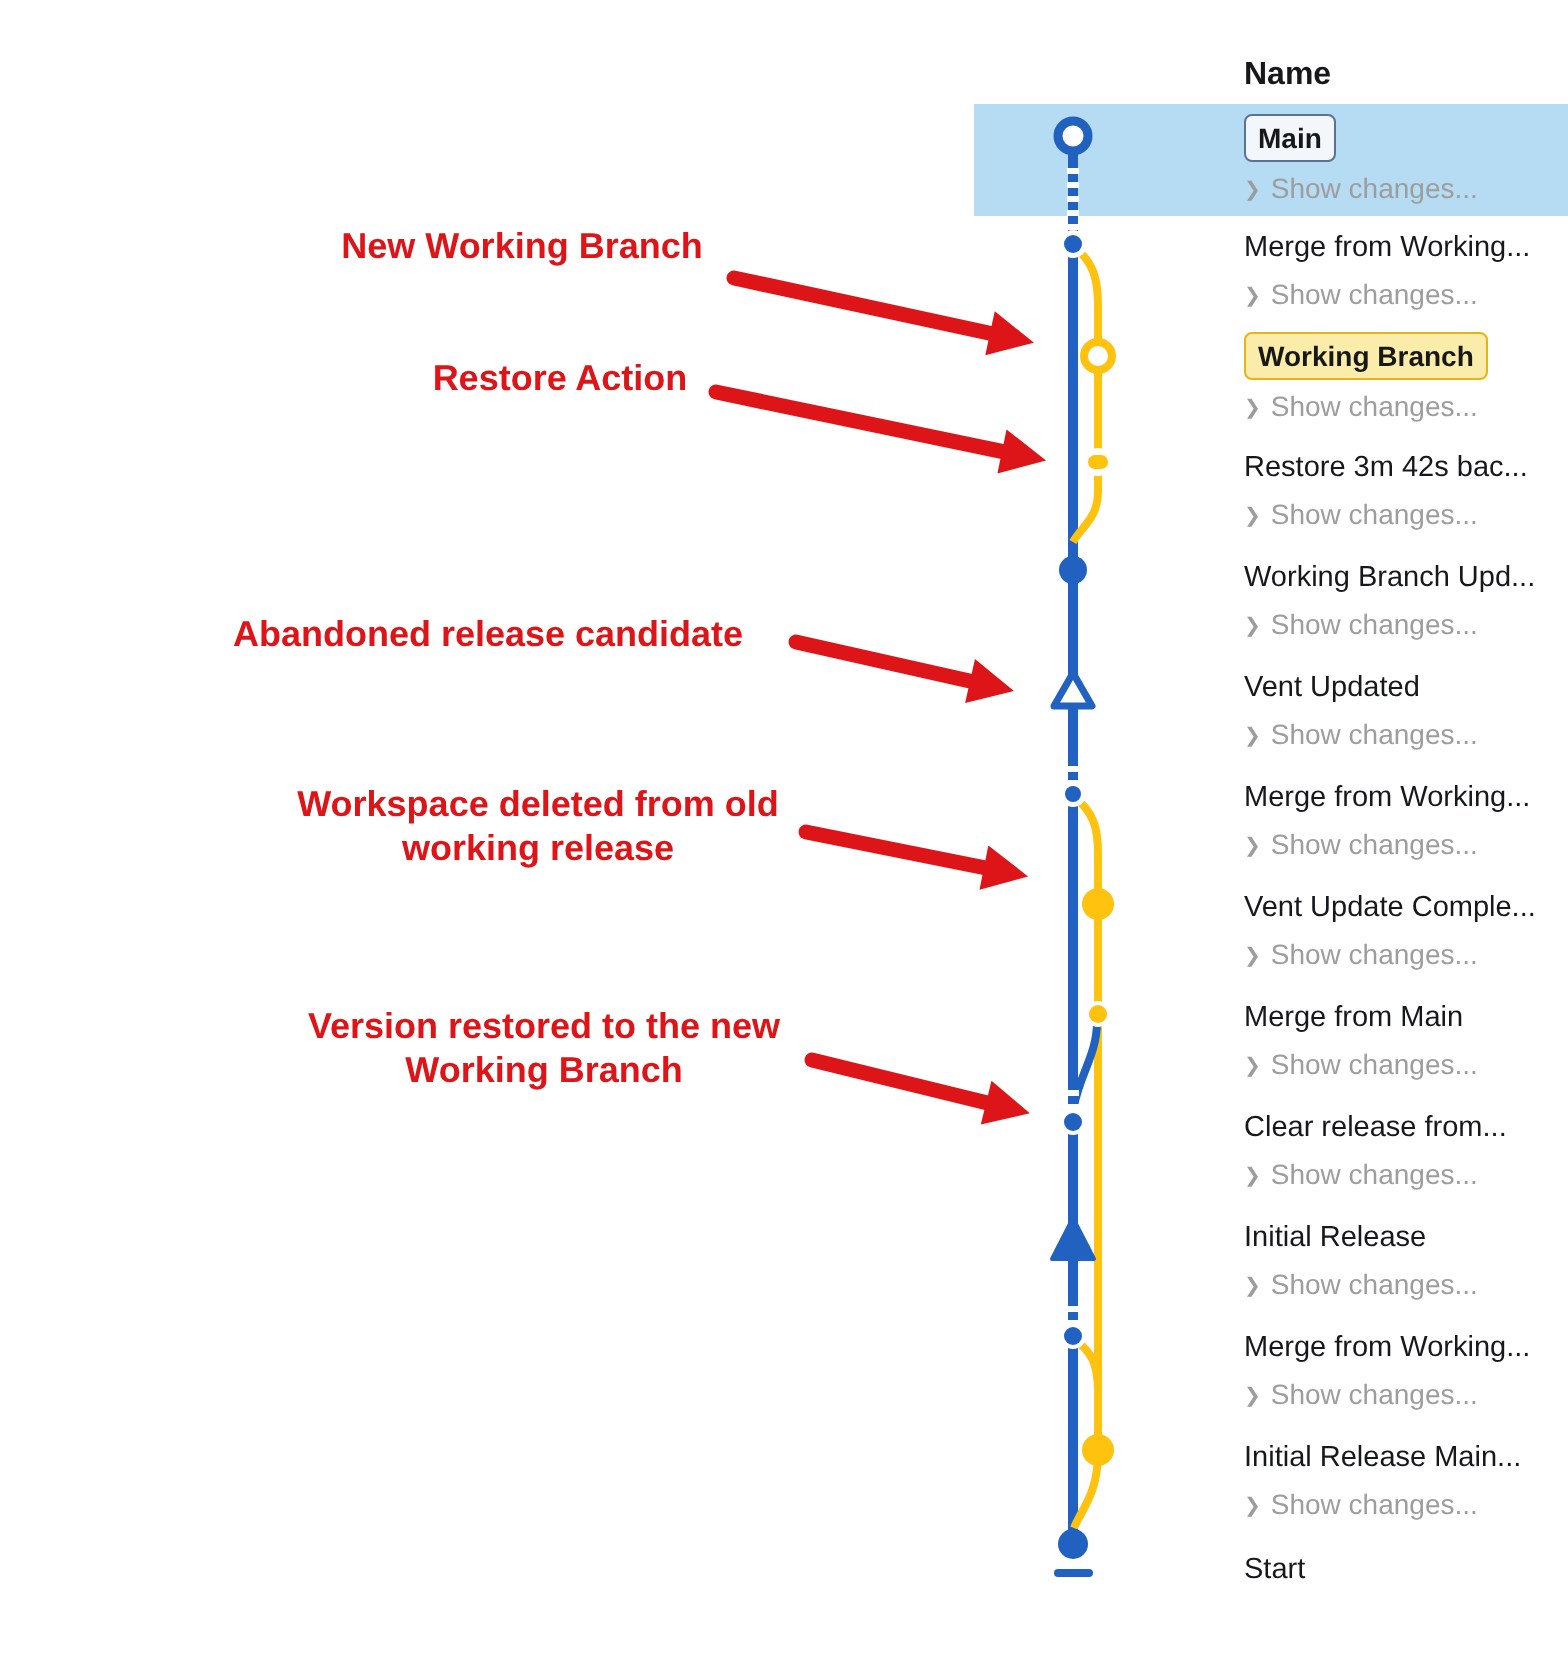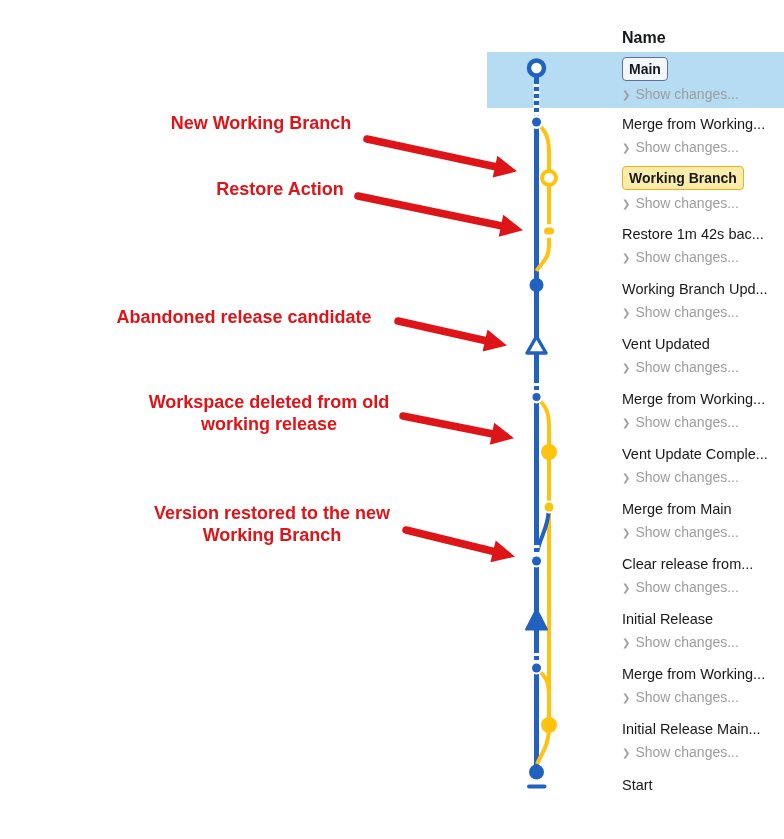--- a/index.html
+++ b/index.html
@@ -111,21 +111,21 @@
   <div class="row-name">Merge from Working...</div>
   <div class="show-changes"><span class="chev">❯</span><span>Show changes...</span></div>
 </div>
 
 <div class="row" style="top:166px">
   <span class="chip chip-working">Working Branch</span>
   <div class="show-changes" style="margin-top:5px"><span class="chev">❯</span><span>Show changes...</span></div>
 </div>
 
 <div class="row" style="top:226px">
-  <div class="row-name">Restore 1m 42s bac...</div>
+  <div class="row-name">Restore 3m 42s bac...</div>
   <div class="show-changes"><span class="chev">❯</span><span>Show changes...</span></div>
 </div>
 
 <div class="row" style="top:281px">
   <div class="row-name">Working Branch Upd...</div>
   <div class="show-changes"><span class="chev">❯</span><span>Show changes...</span></div>
 </div>
 
 <div class="row" style="top:336px">
   <div class="row-name">Vent Updated</div>

